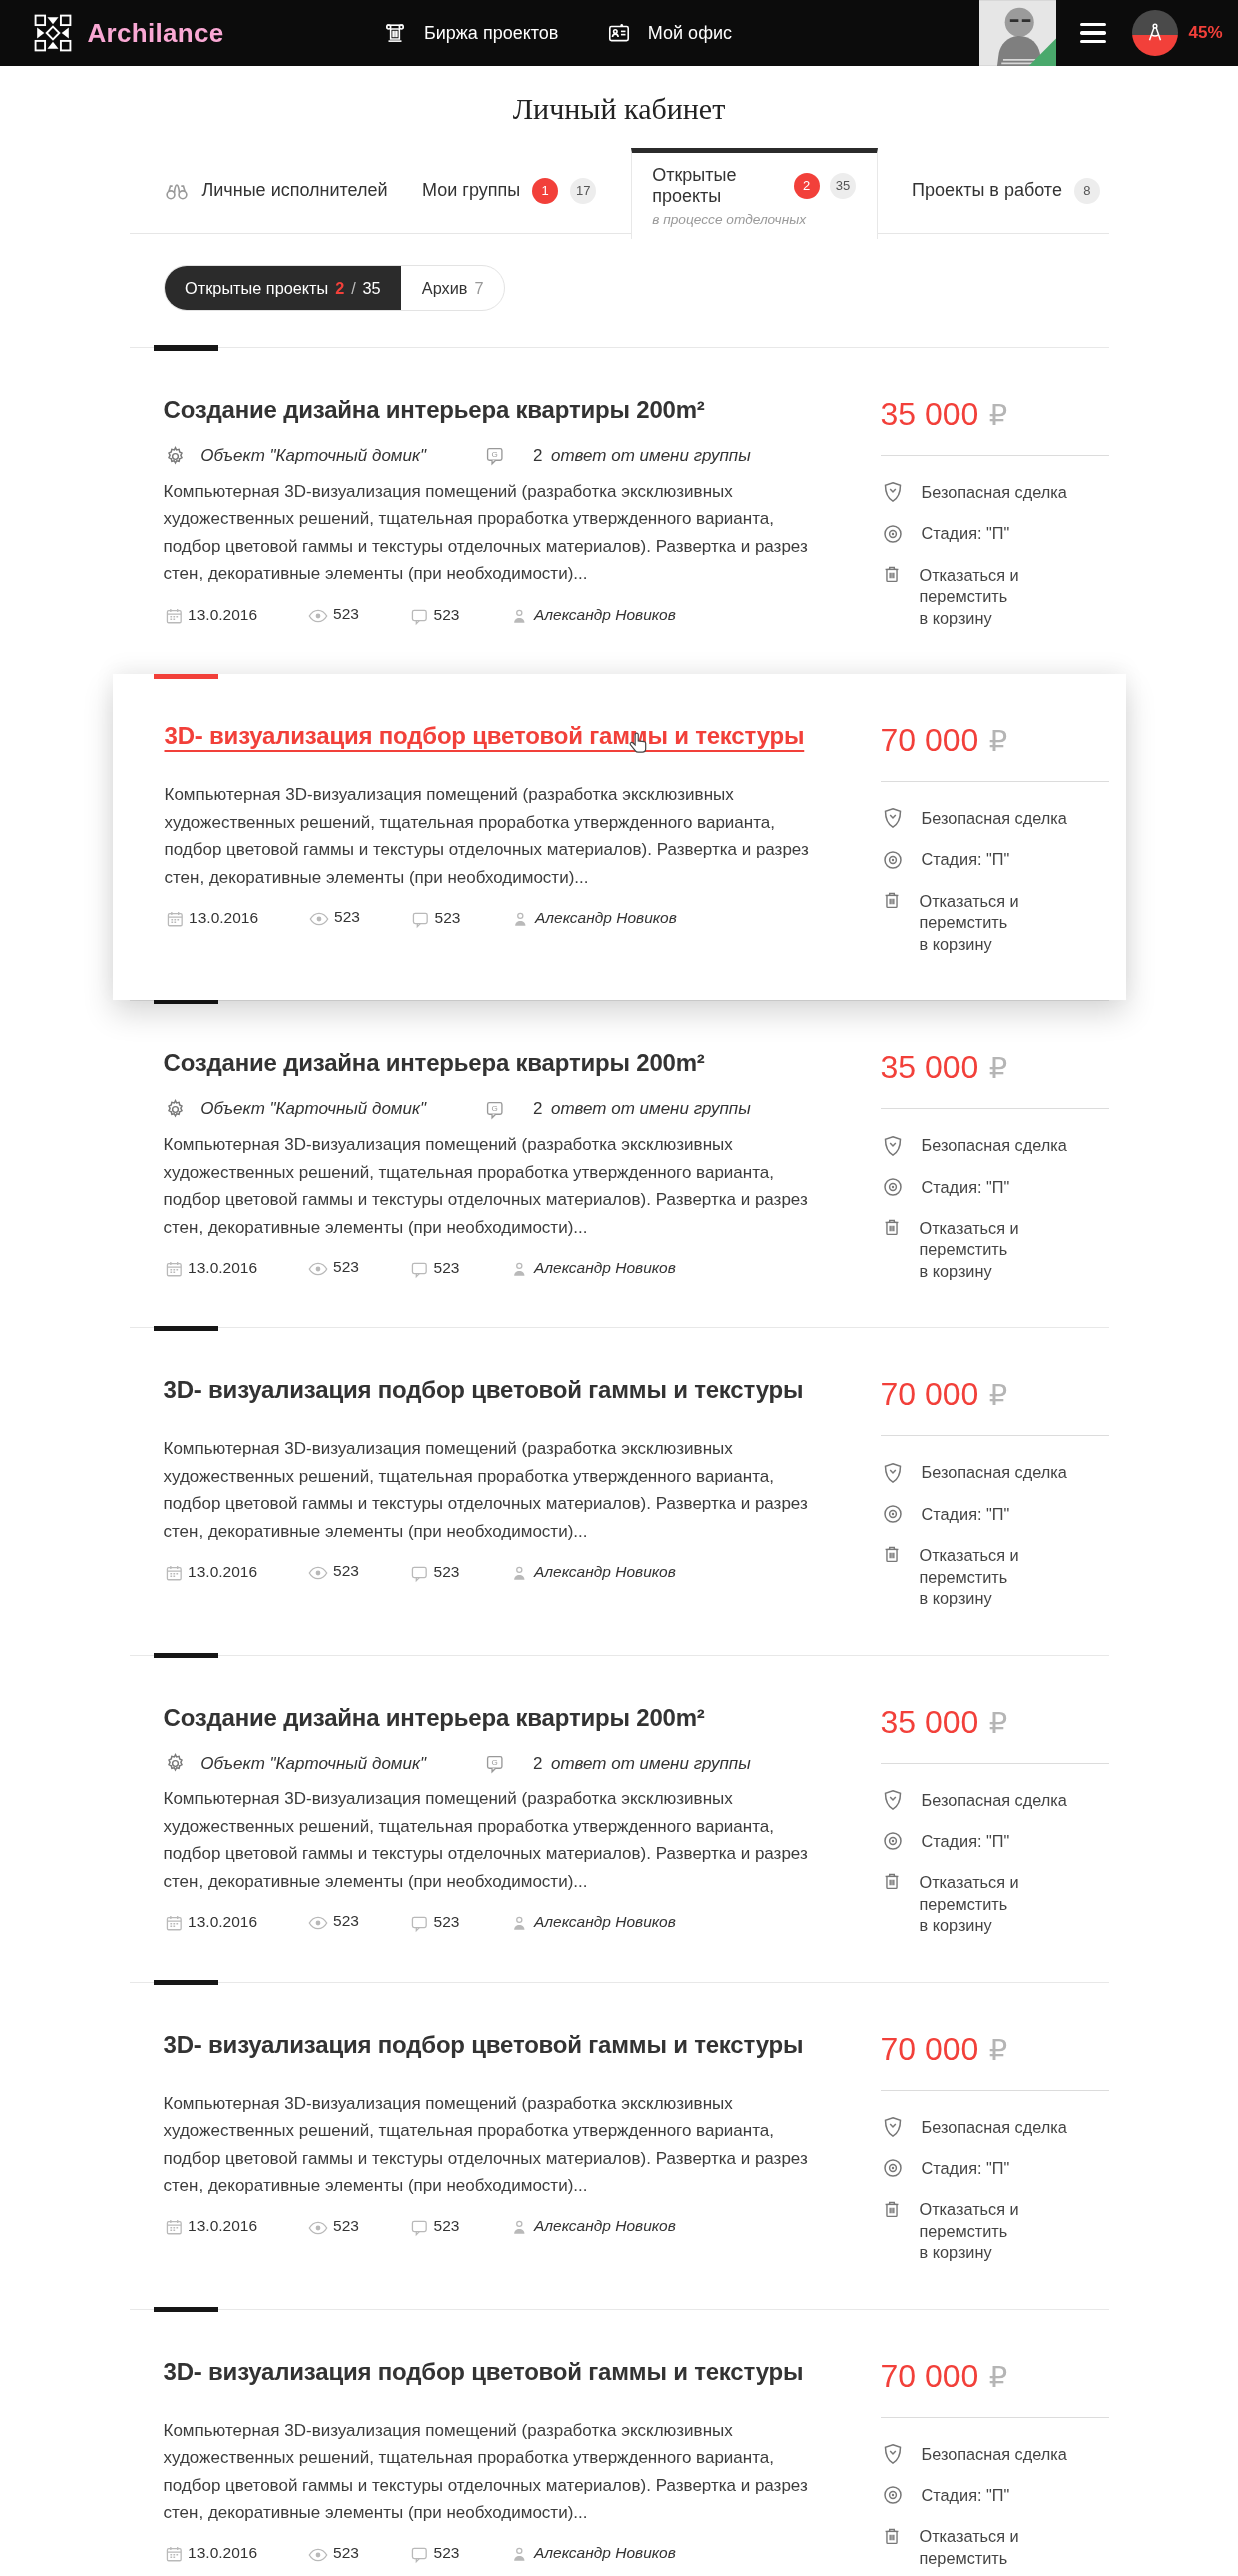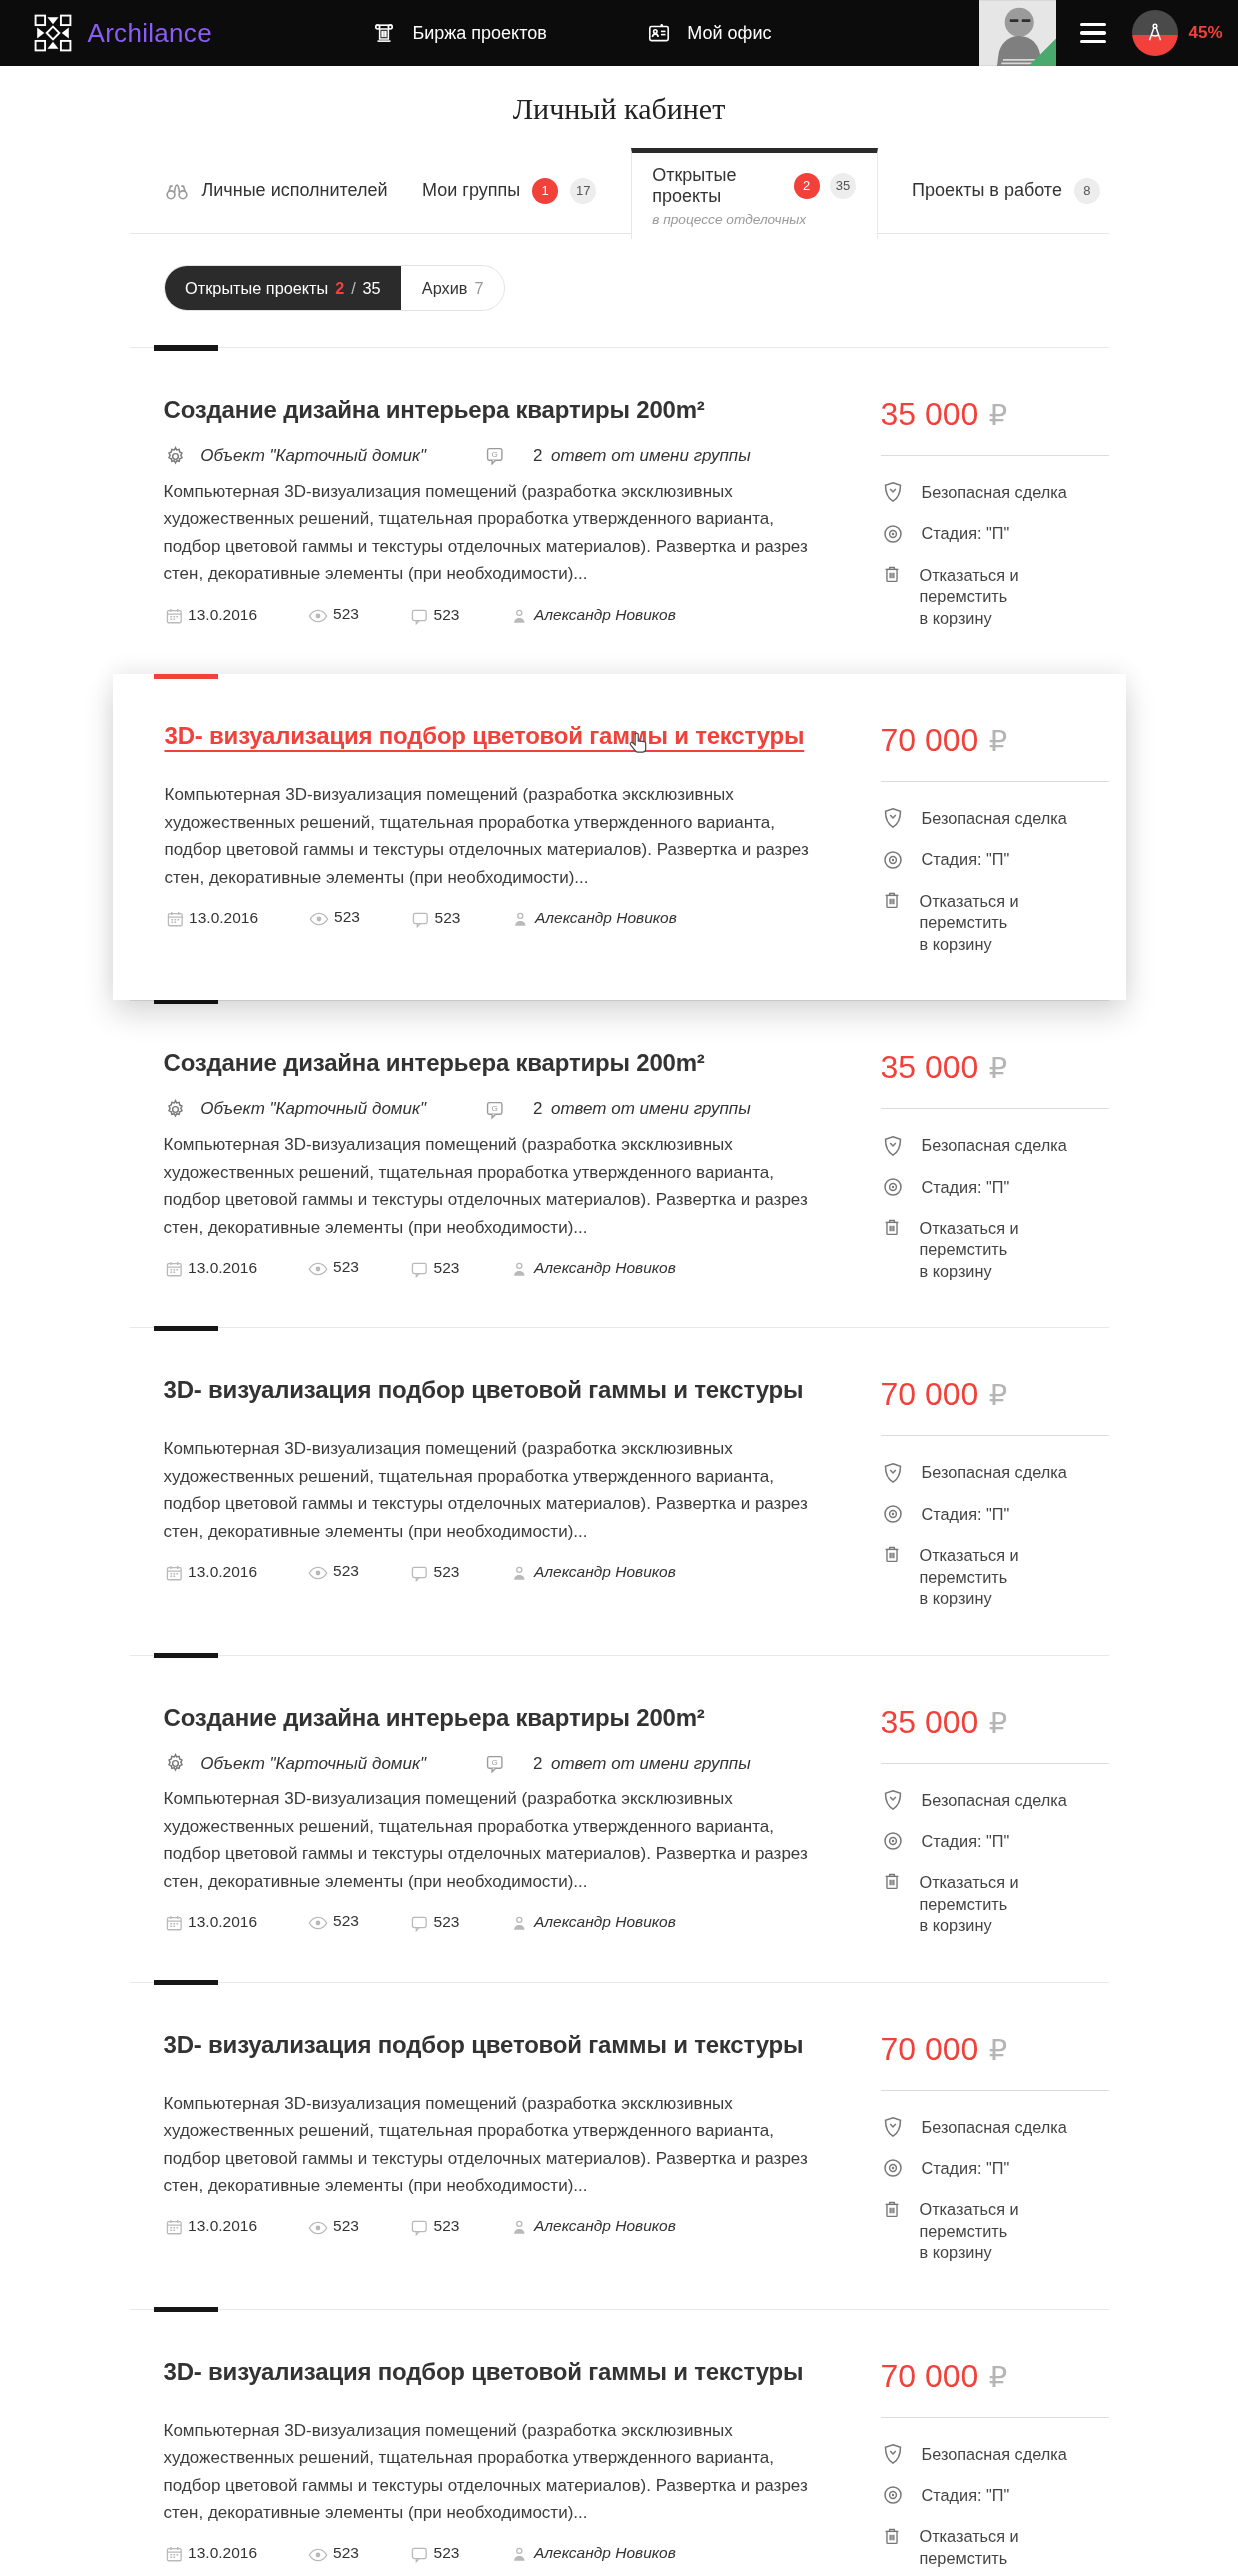--- a/index.html
+++ b/index.html
@@ -9,22 +9,22 @@
   }
   *{box-sizing:border-box;}
   html,body{margin:0;padding:0;}
   body{
     width:1238px;min-height:2576px;background:#fff;
     font-family:"Liberation Sans","DejaVu Sans",sans-serif;color:#333;
   }
   
   .topbar{height:66px;background:#0c0c0c;display:flex;align-items:center;padding-left:34px;}
   .brand{display:flex;align-items:center;gap:15.5px;}
-  .brand-name{color:#8b5cf6;font-size:26px;font-weight:400;letter-spacing:0.3px;}
-  .topnav{display:flex;gap:99px;margin-left:159px;}
+  .brand-name{color:#f9a8d4;font-size:26px;font-weight:700;letter-spacing:0.3px;}
+  .topnav{display:flex;gap:48px;margin-left:159px;}
   .topnav-item{display:flex;align-items:center;gap:15.5px;color:#fff;font-size:18px;cursor:pointer;}
   .top-right{margin-left:auto;display:flex;align-items:center;}
   .avatar{width:77px;height:66px;overflow:hidden;flex-shrink:0;}
   .hamburger{width:26px;height:20.6px;margin:0 26px 0 24px;display:flex;flex-direction:column;justify-content:space-between;cursor:pointer;}
   .hamburger span{display:block;height:3.4px;background:#fff;border-radius:1.7px;}
   .progress-circle{width:46px;height:46px;border-radius:50%;
     background:linear-gradient(to top,var(--accent) 45%,#4a4a4a 45%);
     display:flex;align-items:center;justify-content:center;margin-right:10.3px;}
   .progress-label{color:var(--accent);font-size:17px;font-weight:bold;margin-right:15.5px;}
   

